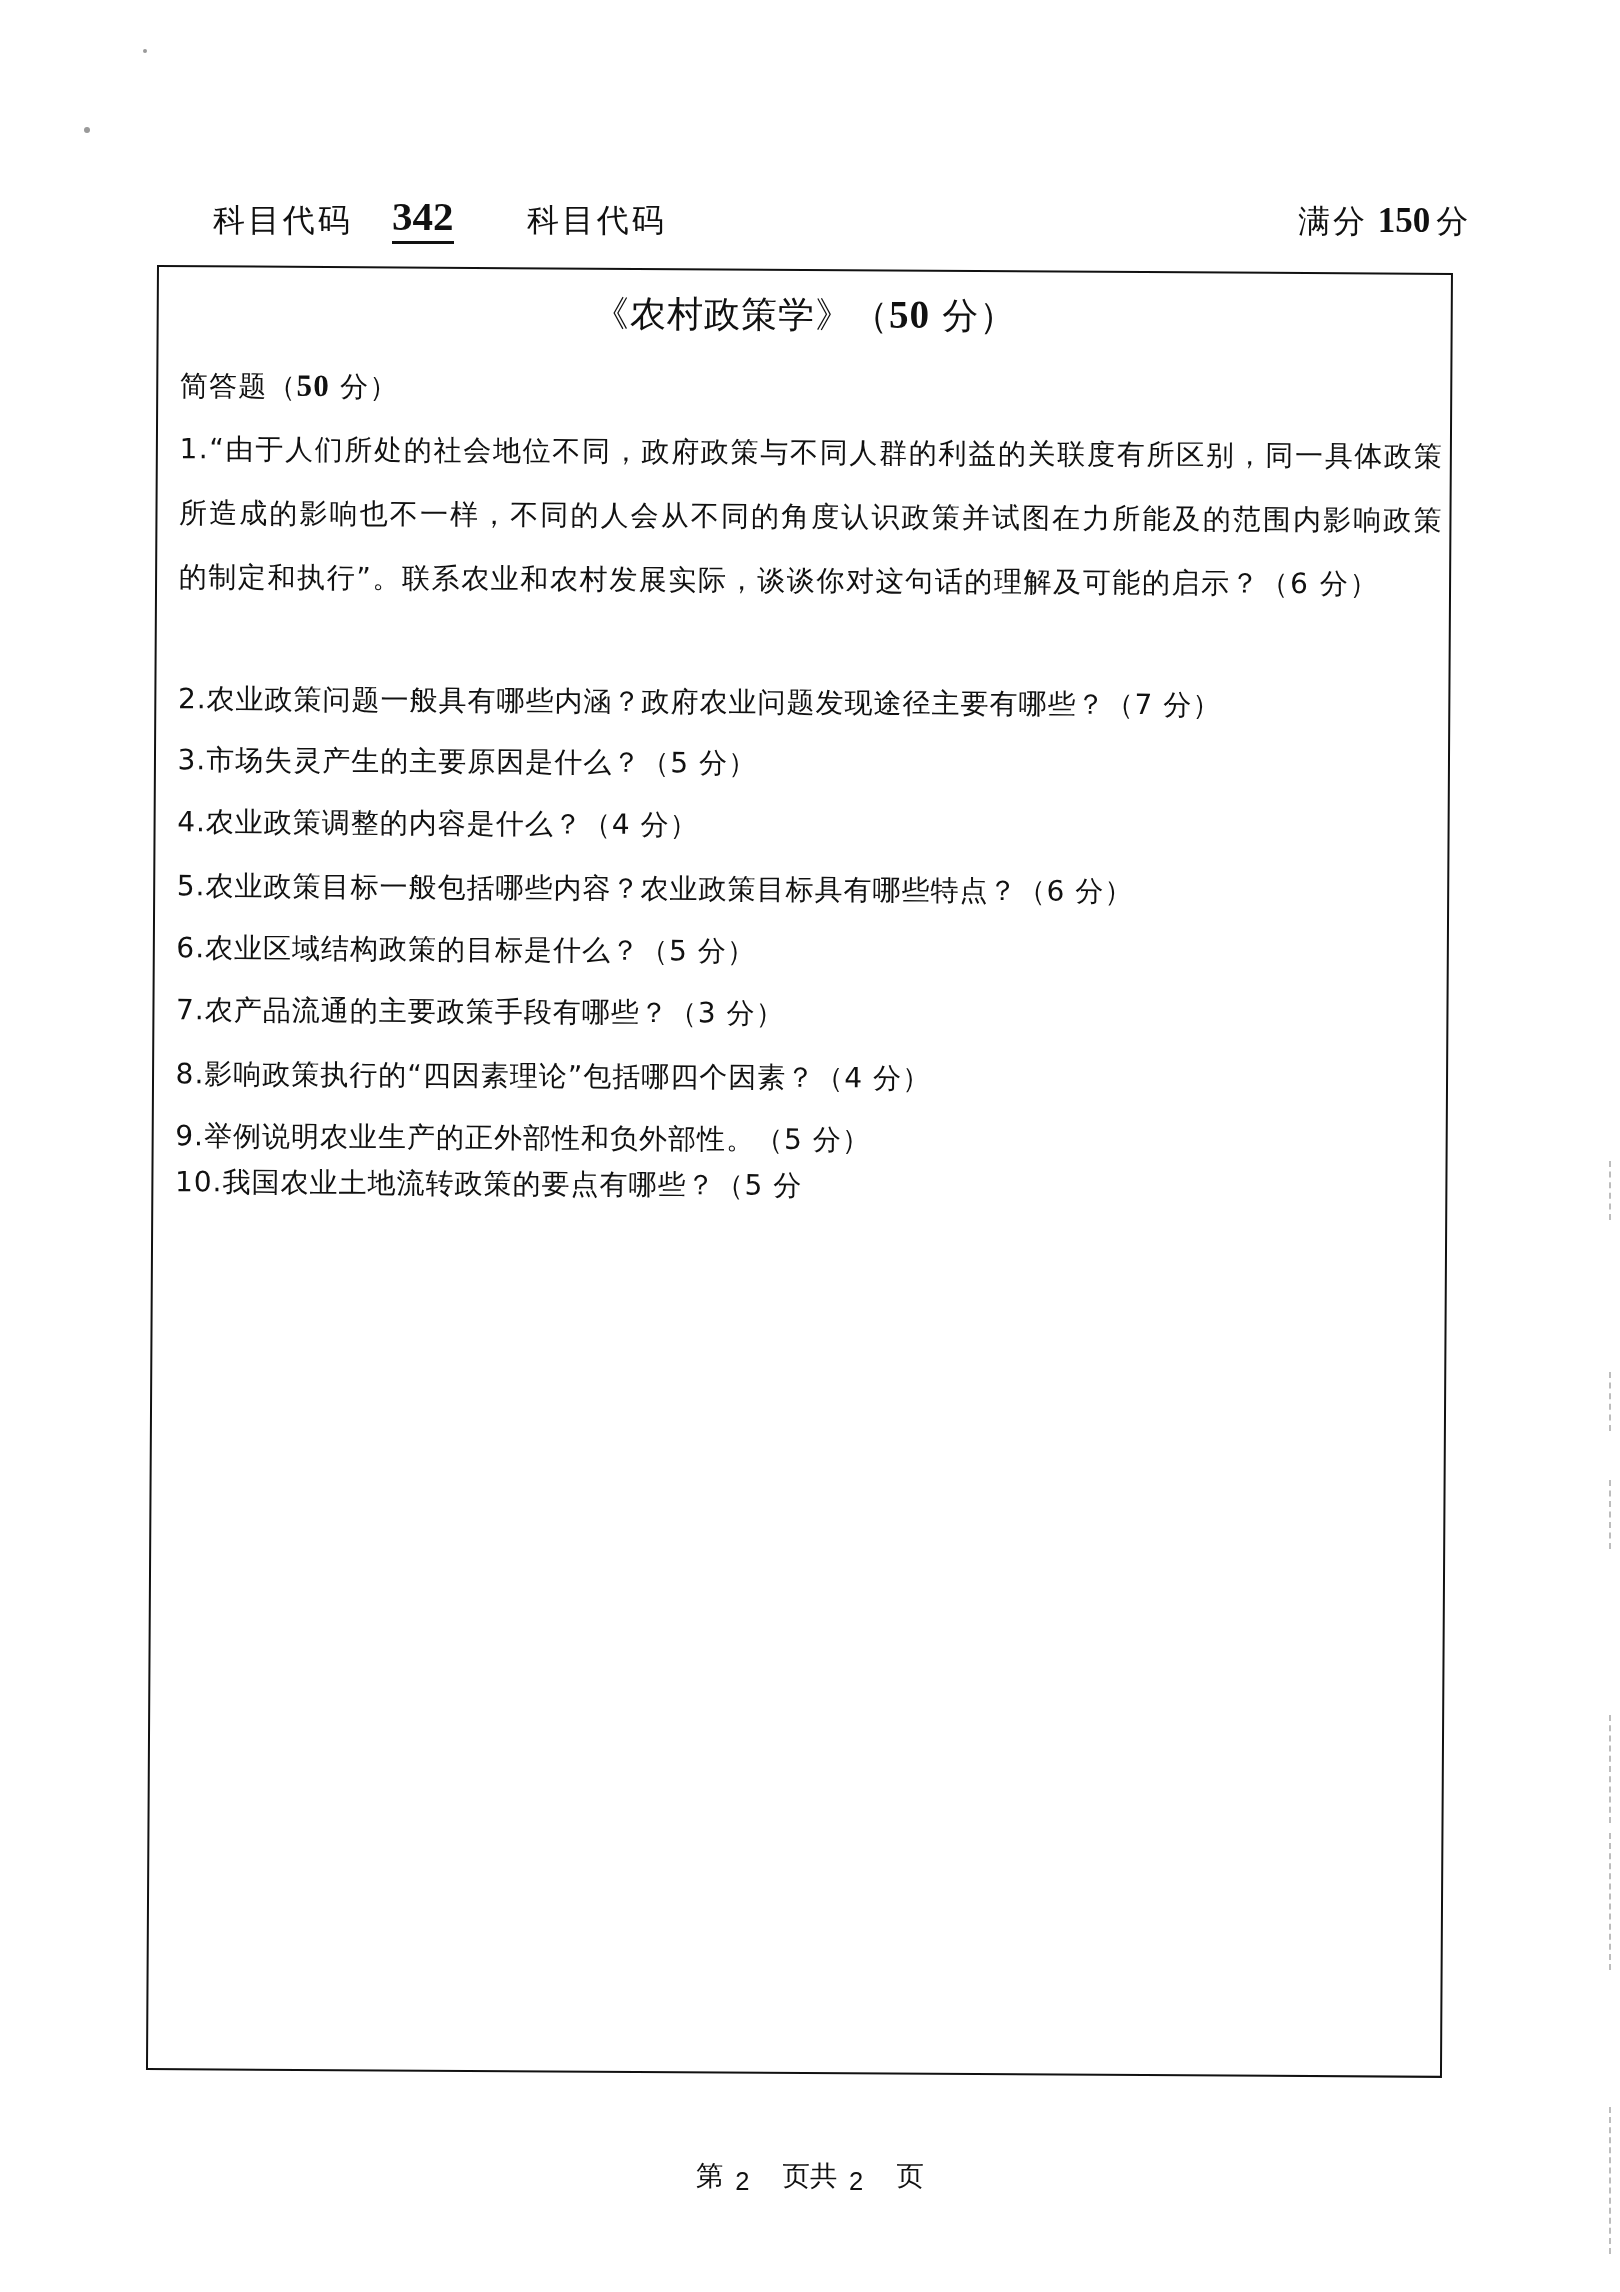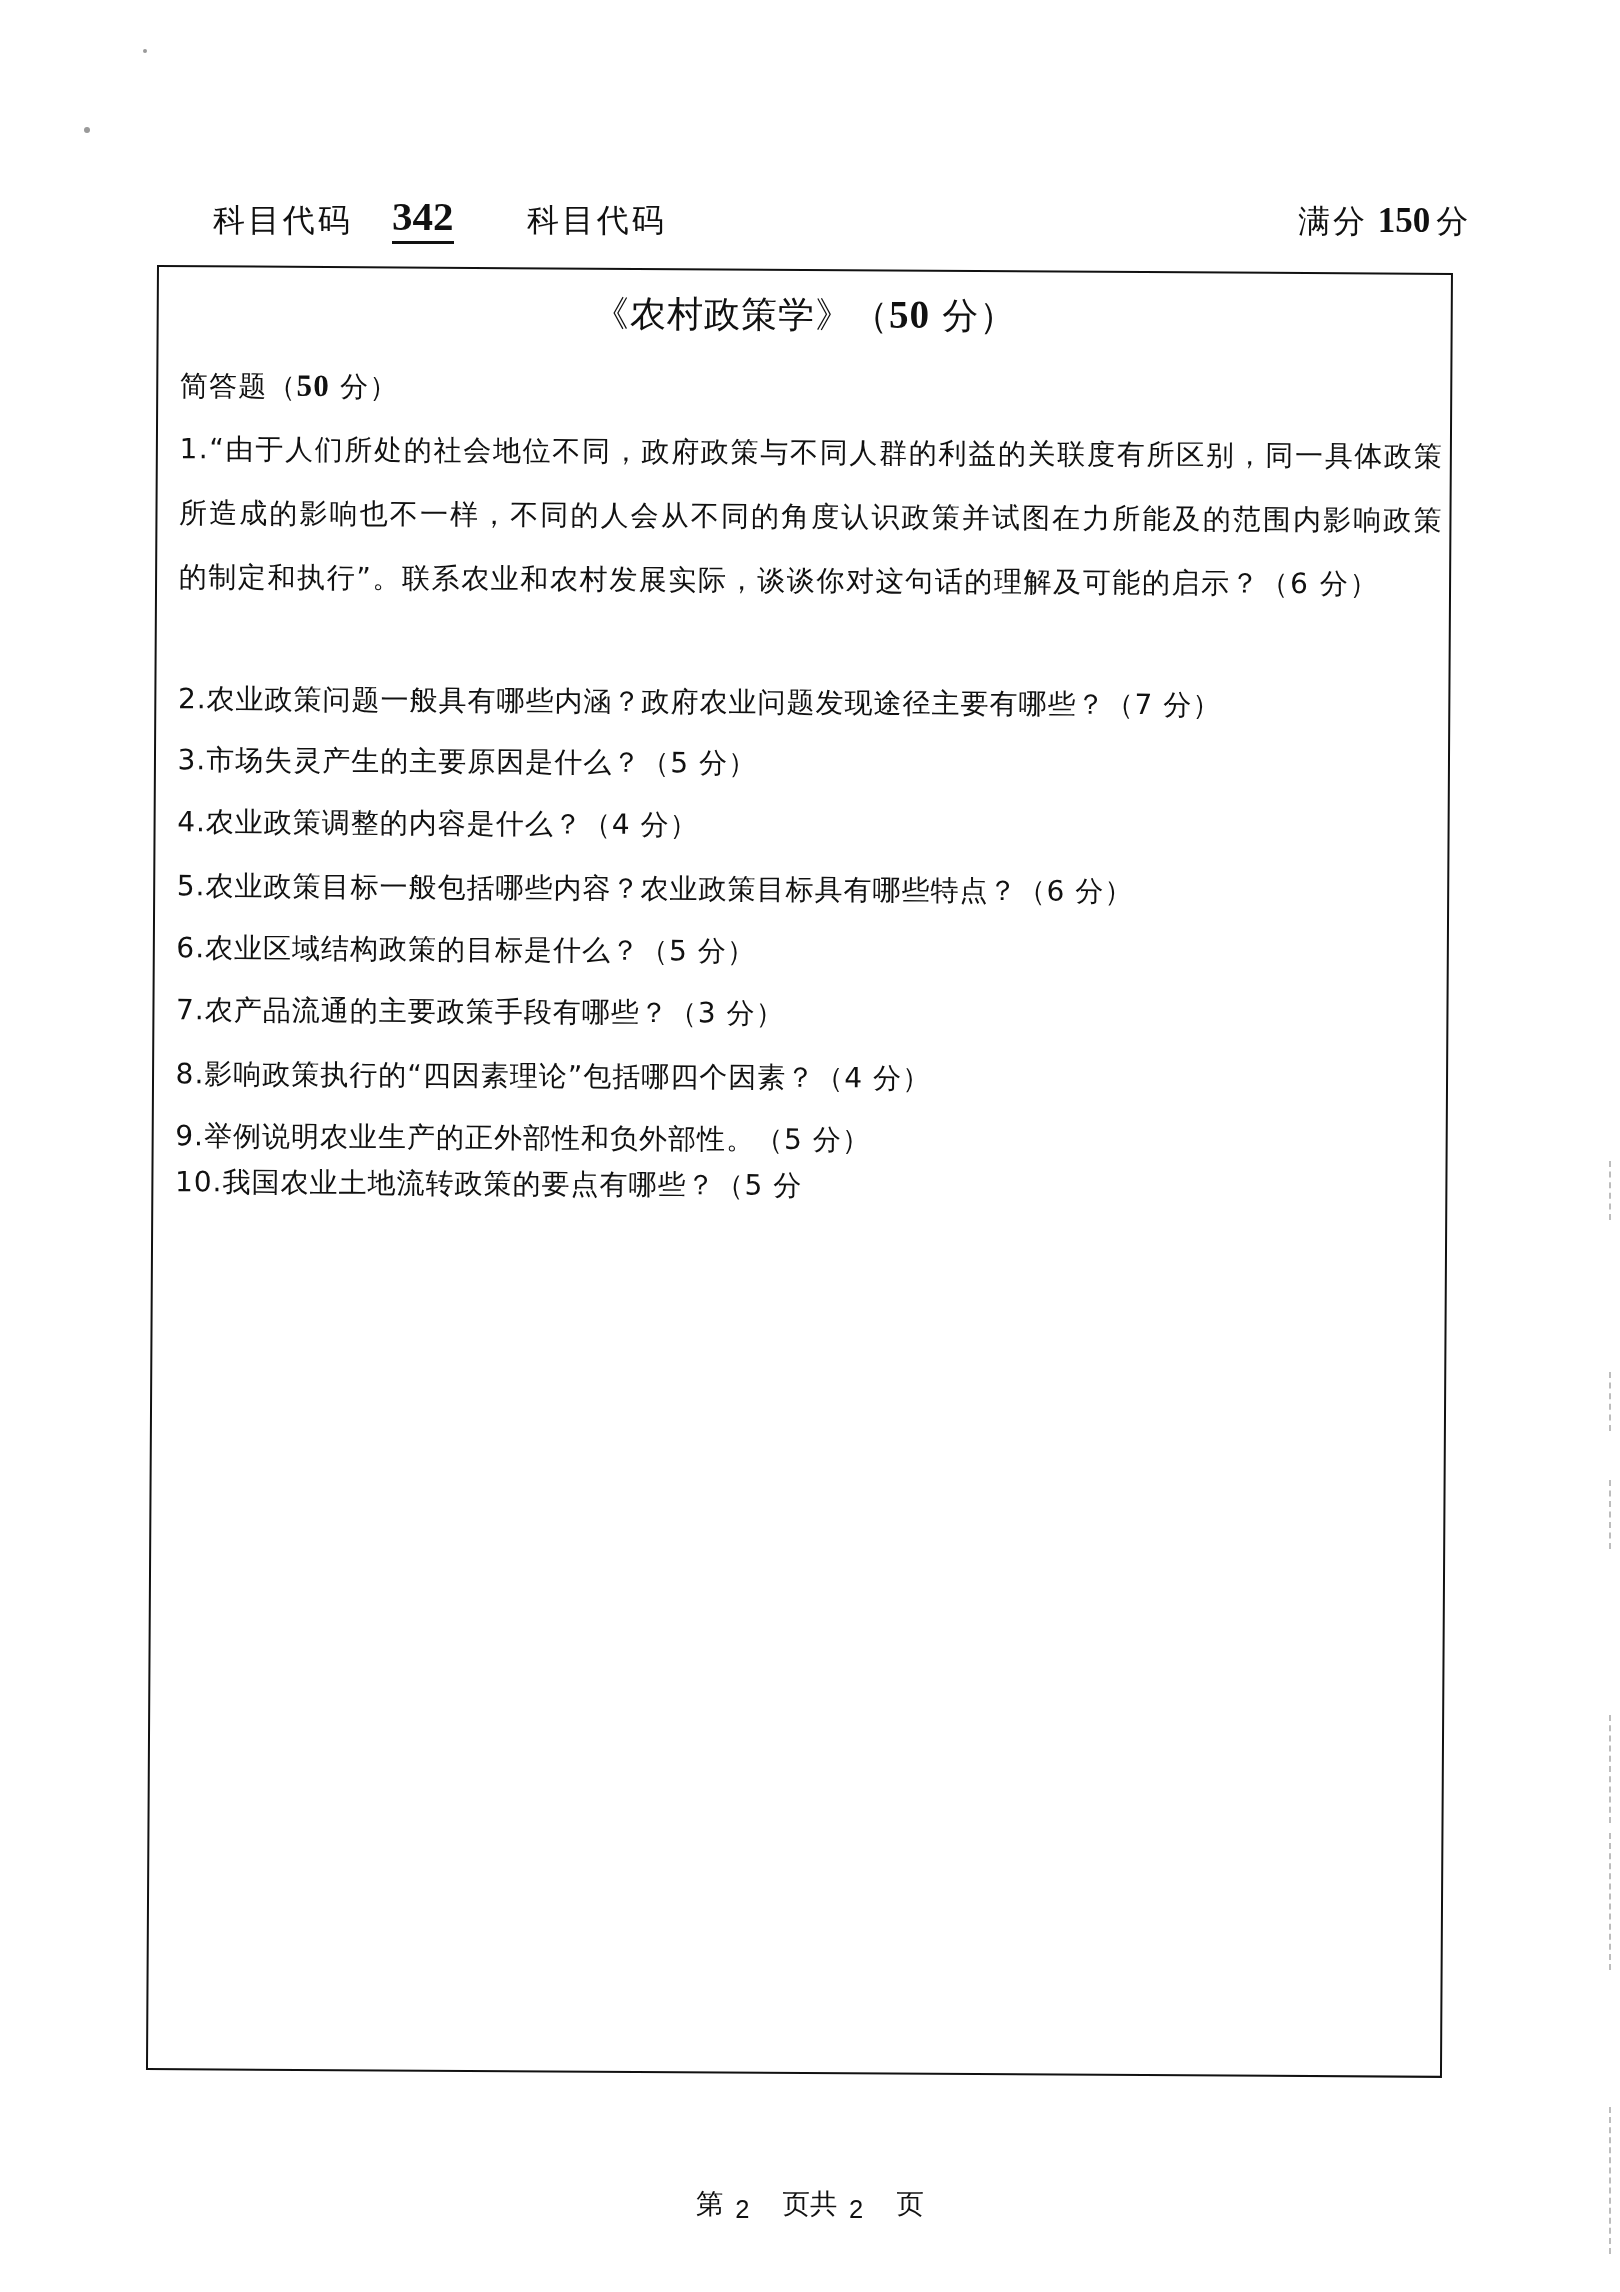--- a/index.html
+++ b/index.html
@@ -142,21 +142,20 @@
     }
     .page-footer {
       position: absolute;
       left: 0;
       width: 1620px;
       top: 2156px;
       text-align: center;
       font-size: 27.4px;
       line-height: 39px;
       font-family: "DejaVu Sans", "Liberation Sans", sans-serif;
-      margin-top: 28px;
     }
     .page-footer span {
       margin: 0 7.8px;
     }
     .page-footer .pn {
       font-family: "Liberation Sans", "DejaVu Sans", sans-serif;
       font-size: 25.5px;
       position: relative;
       top: 4.9px;
       margin: 0 25.5px 0 3.9px;

